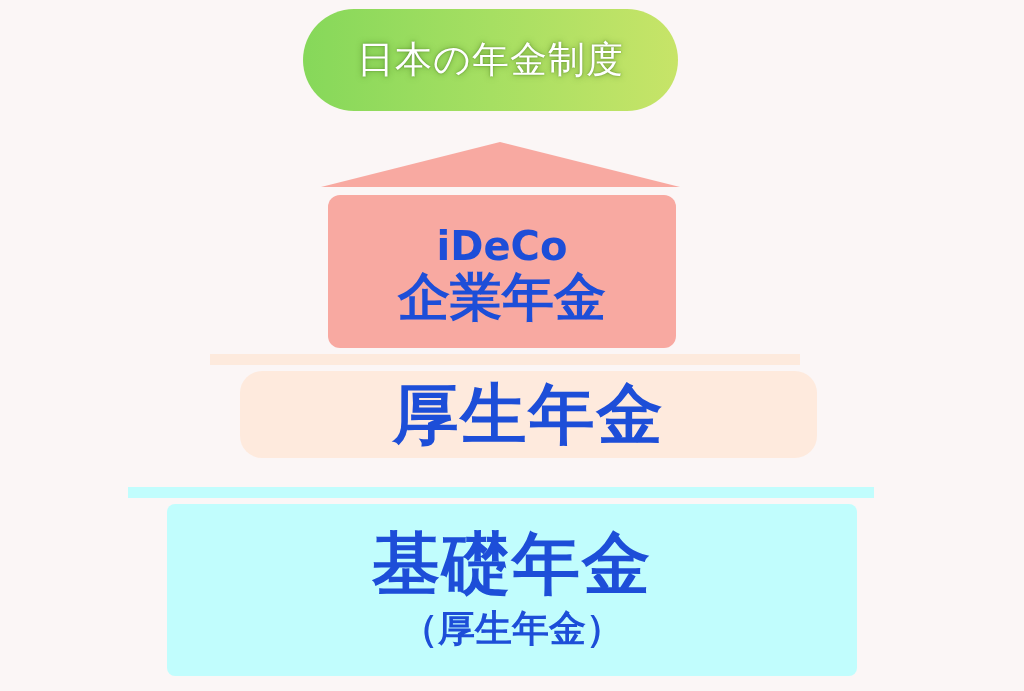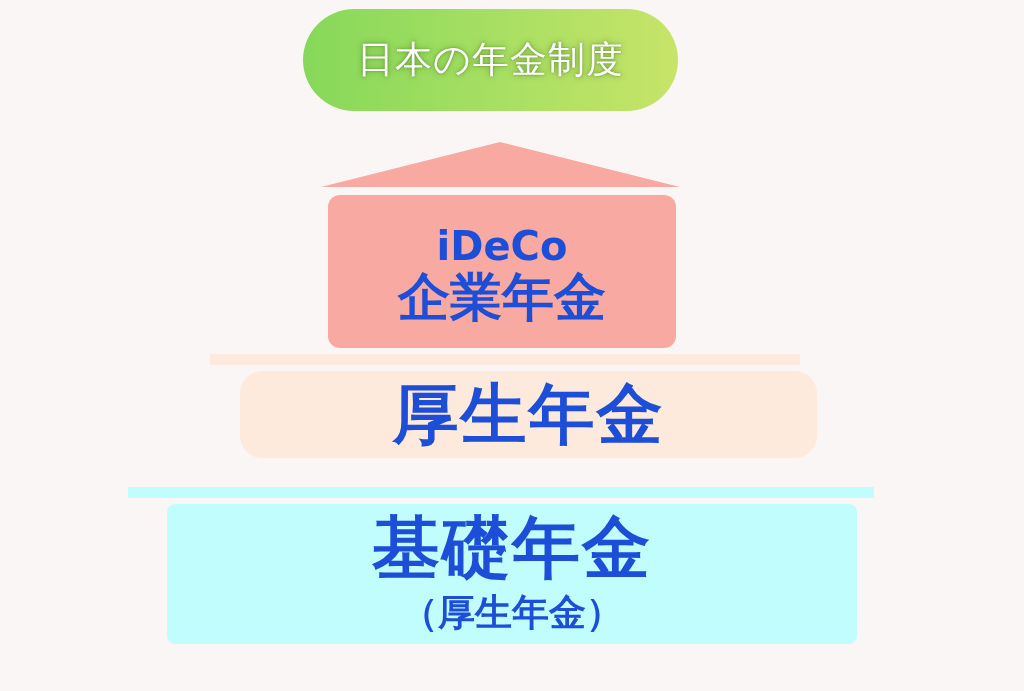--- a/index.html
+++ b/index.html
@@ -27,21 +27,21 @@
   }
   .ideco .l1 { font-size:40px; line-height:50px; }
   .ideco .l2 { font-size:52px; line-height:52px; }
   .bar-peach { left:210px; top:354px; width:590px; height:11px; background:#fdeadd; }
   .kosei {
     left:216px; top:371px; width:577px; height:87px; border-radius:22px; background:#feeadd;margin-left:24px;
   }
   .kosei .l1 { font-size:66px; letter-spacing:2px; }
   .bar-cyan { left:128px; top:487px; width:746px; height:11px; background:#c1fdfd; }
   .kiso {
-    left:167px; top:504px; width:690px; height:140px; border-radius:8px; background:#c1fdfd;
+    left:167px; top:504px; width:690px; height:172px; border-radius:8px; background:#c1fdfd;
   }
   .kiso .l1 { font-size:68px; line-height:84px; letter-spacing:2px; margin-top:-6px; }
   .kiso .l2 { font-size:37px; line-height:46px; }
 </style>
 </head>
 <body>
 
 <div class="abs title-pill">
   <span class="title-text">日本の年金制度</span>
 </div>

